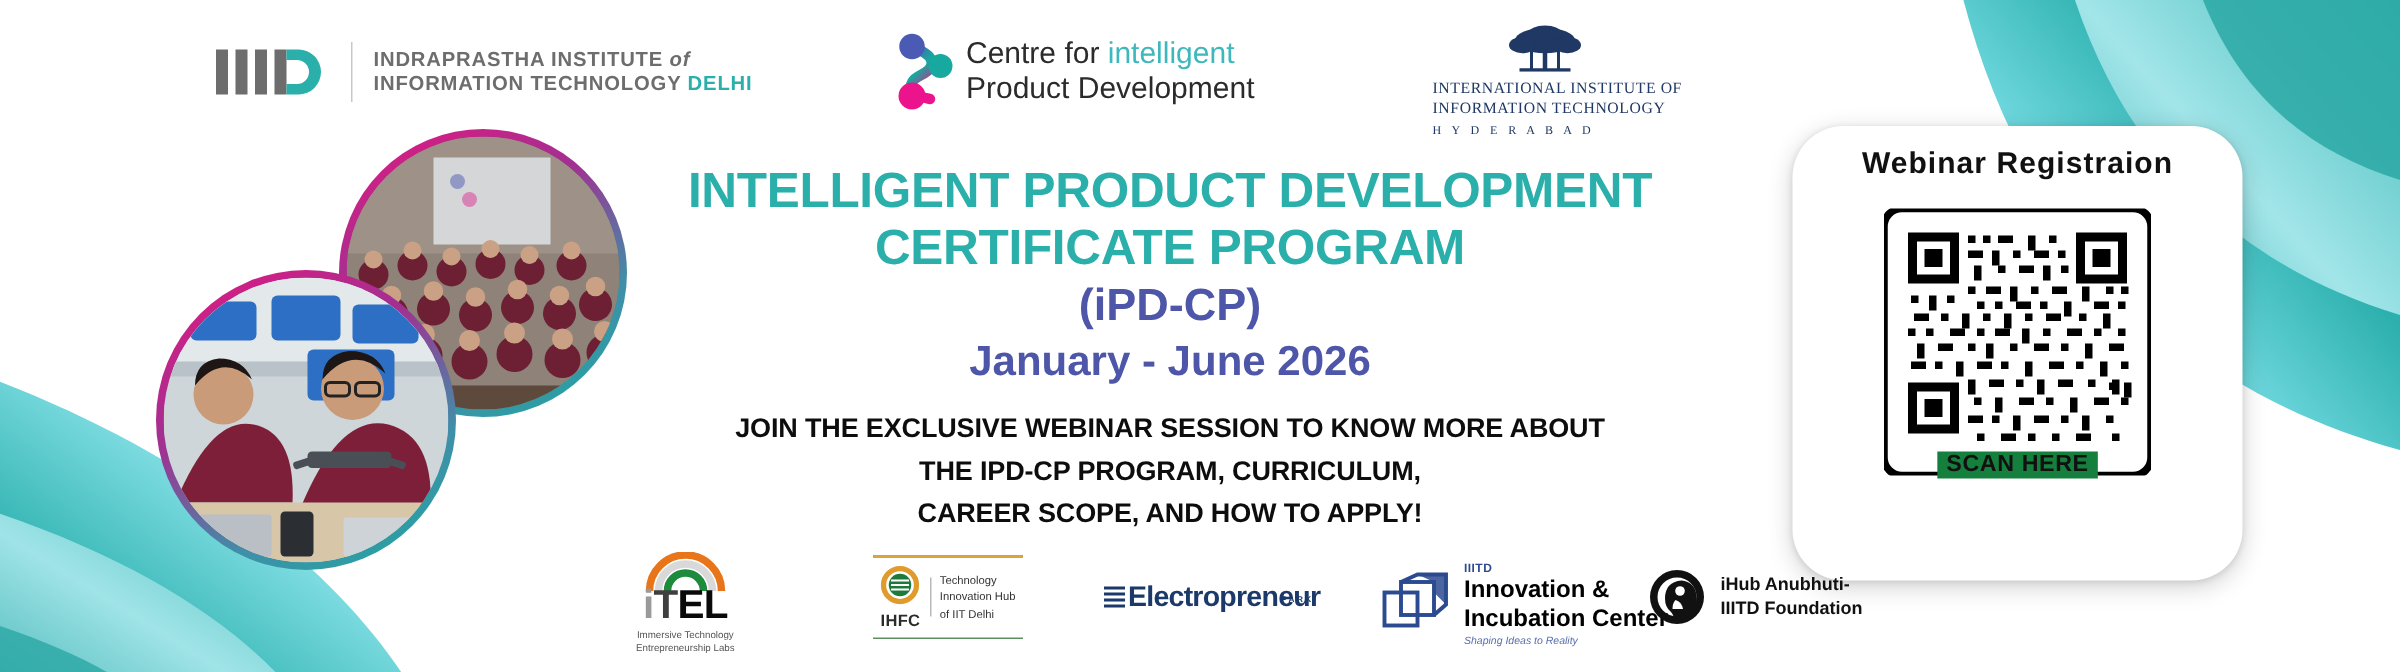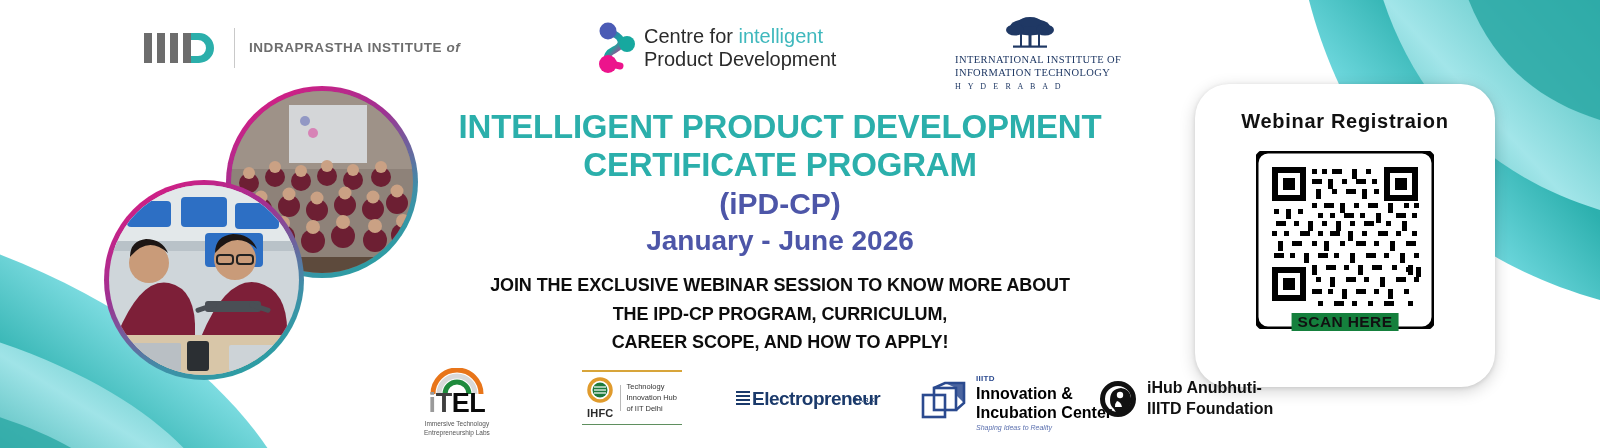--- a/index.html
+++ b/index.html
@@ -79,21 +79,21 @@
   .sub-line {
     font-size: 18px; font-weight: 700; color: #0d0d0d; line-height: 1.56; letter-spacing: -0.1px;
     white-space: nowrap;
   }
 
   
   .qr-card {
     position: absolute; left: 1195px; top: 84px; width: 300px; height: 303px;
     background: #ffffff; border-radius: 34px;
     box-shadow: 0 4px 16px rgba(0,0,0,0.18), 0 1px 4px rgba(0,0,0,0.10);
-    display: flex; flex-direction: column; align-items: center; padding-top: 26px;
+    display: flex; flex-direction: column; align-items: center; padding-top: 14px;
   }
   .qr-title {
     font-size: 20px; font-weight: 700; color: #111; letter-spacing: 0.7px; white-space: nowrap;
   }
   .qr-frame { margin-top: 18px; width: 178px; height: 178px; position: relative; }
   .qr-scan-label {
     position: absolute; bottom: -2px; left: 50%; transform: translateX(-50%);
     background: #15803d; padding: 0 6px;
     font-size: 15.5px; font-weight: 700; color: #111; letter-spacing: 0.4px; white-space: nowrap;
   }
@@ -122,21 +122,21 @@
   .epark-sub { font-size: 5.5px; font-weight: 700; color: #1b3a6b; letter-spacing: 1.6px; margin-left: -26px; margin-bottom: -2px; }
 
   .p-iiic { left: 920px; top: 8px; }
   .iiic-txt { margin-left: 8px; line-height: 1.22; }
   .iiic-l0 { font-size: 8px; font-weight: 700; color: #2b4a8f; letter-spacing: 0.3px; }
   .iiic-l1, .iiic-l2 { font-size: 16px; font-weight: 700; color: #000000; white-space: nowrap; }
   .iiic-l3 { font-size: 7px; font-style: italic; color: #5a6fae; margin-top: 1px; }
 
   .p-ihub { left: 1098px; top: 12px; }
   .ihub-txt { margin-left: 9px; line-height: 1.3; }
-  .ihub-l1, .ihub-l2 { font-size: 16px; font-weight: 700; color: #111; white-space: nowrap; }
+  .ihub-l1, .ihub-l2 { font-size: 12px; font-weight: 700; color: #111; white-space: nowrap; }
 </style>
 </head>
 <body>
 
 <div class="banner">
 
   <svg class="swoosh-layer" width="1600" height="448" viewBox="0 0 1600 448">
     <defs>
       <linearGradient id="gTealR" x1="0" y1="1" x2="1" y2="0">
         <stop offset="0%" stop-color="#1f9e9c"></stop>
@@ -194,20 +194,21 @@
       <svg class="iiitd-mark" viewBox="0 0 78 34">
         <rect x="2" y="2" width="8" height="30" fill="#6d6d6d"></rect>
         <rect x="15" y="2" width="8" height="30" fill="#6d6d6d"></rect>
         <rect x="28" y="2" width="8" height="30" fill="#6d6d6d"></rect>
         <rect x="41" y="2" width="8" height="30" fill="#6d6d6d"></rect>
         <path d="M49,2 h8 a15,15 0 0 1 0,30 h-8 v-7 h7 a8,8 0 0 0 0,-16 h-7 z" fill="#2BAFAB"></path>
       </svg>
       <div class="iiitd-divider"></div>
       <div class="iiitd-text">
         <div class="iiitd-l1"><span>INDRAPRASTHA INSTITUTE </span><em>of</em></div>
+        <div class="iiitd-l2"><span>INFORMATION TECHNOLOGY </span><span class="delhi">DELHI</span></div>
       </div>
     </div>
 
     <div class="cipd-logo">
       <svg class="cipd-mark" viewBox="0 0 42 56">
         <path d="M13,12 C26,16 30,24 18,30 C6,36 12,44 24,46" stroke="url(#gNode)" stroke-width="7" fill="none" stroke-linecap="round"></path>
         <circle cx="12" cy="11" r="8.5" fill="#4B5BB5"></circle>
         <circle cx="31" cy="24" r="8" fill="#17A89F"></circle>
         <circle cx="12" cy="44" r="9" fill="#EC148C"></circle>
       </svg>

